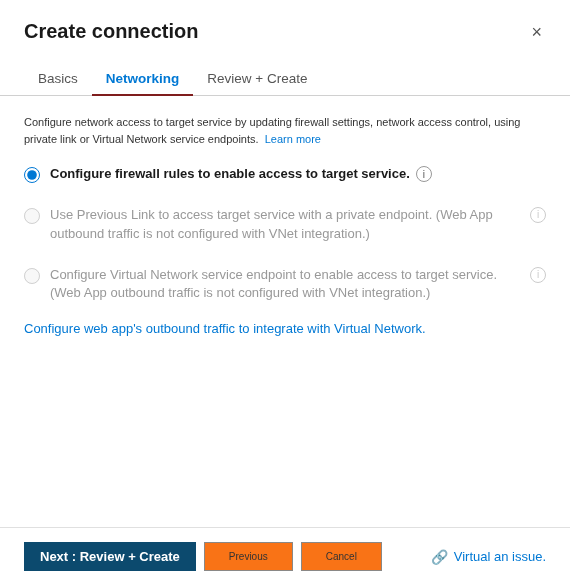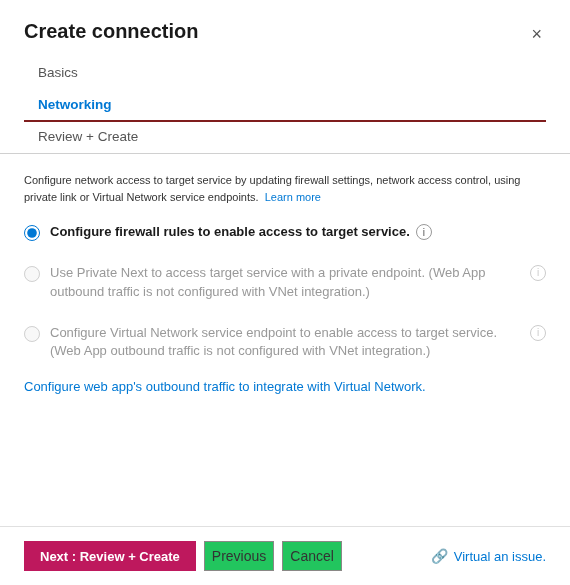--- a/index.html
+++ b/index.html
@@ -15,44 +15,44 @@
       background: #fff;
       width: 570px;
       min-height: 585px;
       box-shadow: 0 2px 12px rgba(0,0,0,0.18);
       display: flex;
       flex-direction: column;
       position: relative;
     }
     .dialog-header {
       display: flex;
-      align-items: flex-end;
+      align-items: center;
       justify-content: space-between;
       padding: 20px 24px 0 24px;
     }
     .dialog-title {
       font-size: 20px;
       font-weight: 600;
       color: #1a1a1a;
     }
     .close-btn {
       background: none;
       border: none;
       cursor: pointer;
       font-size: 18px;
       color: #555;
       padding: 0 4px;
       line-height: 1;
     }
     .tabs {
       display: flex;
-      flex-direction: column;
+      flex-direction: row;
       border-bottom: 1px solid #d0d0d0;
       padding: 0 24px;
-      margin-top: 14px;
+      margin-top: 20px;
       gap: 0;
     }
     .tab {
       padding: 8px 14px;
       font-size: 13.5px;
       color: #555;
       cursor: pointer;
       border-bottom: 2px solid transparent;
       margin-bottom: -1px;
       white-space: nowrap;
@@ -140,35 +140,35 @@
       display: flex;
       align-items: center;
       justify-content: space-between;
       background: #fff;
     }
     .footer-left {
       display: flex;
       gap: 8px;
     }
     .btn-primary {
-      background: #be185d;
+      background: #0c4a6e;
       color: #fff;
       border: none;
       padding: 7px 16px;
       font-size: 13px;
       cursor: pointer;
       font-family: inherit;
       font-weight: 600;
     }
     .btn-secondary {
-      background: #22c55e;
+      background: #f97316;
       color: #333;
       border: 1px solid #8a8886;
-      padding: 6px 7px;
-      font-size: 14px;
+      padding: 6px 24px;
+      font-size: 10px;
       cursor: pointer;
       font-family: inherit;
     }
     .report-link {
       display: flex;
       align-items: center;
       gap: 5px;
       color: #0078d4;
       font-size: 13px;
       text-decoration: none;
@@ -206,21 +206,21 @@
         <input type="radio" name="network-option" id="firewall" checked="" style="">
         <div class="radio-label-wrap">
           <label class="radio-label bold" for="firewall">Configure firewall rules to enable access to target service.</label>
           <span class="info-icon">i</span>
         </div>
       </div>
 
       <div class="radio-item">
         <input type="radio" name="network-option" id="private-link" disabled="" style="">
         <div class="radio-label-wrap">
-          <label class="radio-label disabled" for="private-link">Use Private Next to access target service with a private endpoint. (Web App outbound traffic is not configured with VNet integration.)</label>
+          <label class="radio-label disabled" for="private-link">Use Previous Link to access target service with a private endpoint. (Web App outbound traffic is not configured with VNet integration.)</label>
           <span class="info-icon" style="border-color:#ccc;color:#ccc;">i</span>
         </div>
       </div>
 
       <div class="radio-item">
         <input type="radio" name="network-option" id="vnet-endpoint" disabled="" style="">
         <div class="radio-label-wrap">
           <label class="radio-label disabled" for="vnet-endpoint">Configure Virtual Network service endpoint to enable access to target service. (Web App outbound traffic is not configured with VNet integration.)</label>
           <span class="info-icon" style="border-color:#ccc;color:#ccc;">i</span>
         </div>

